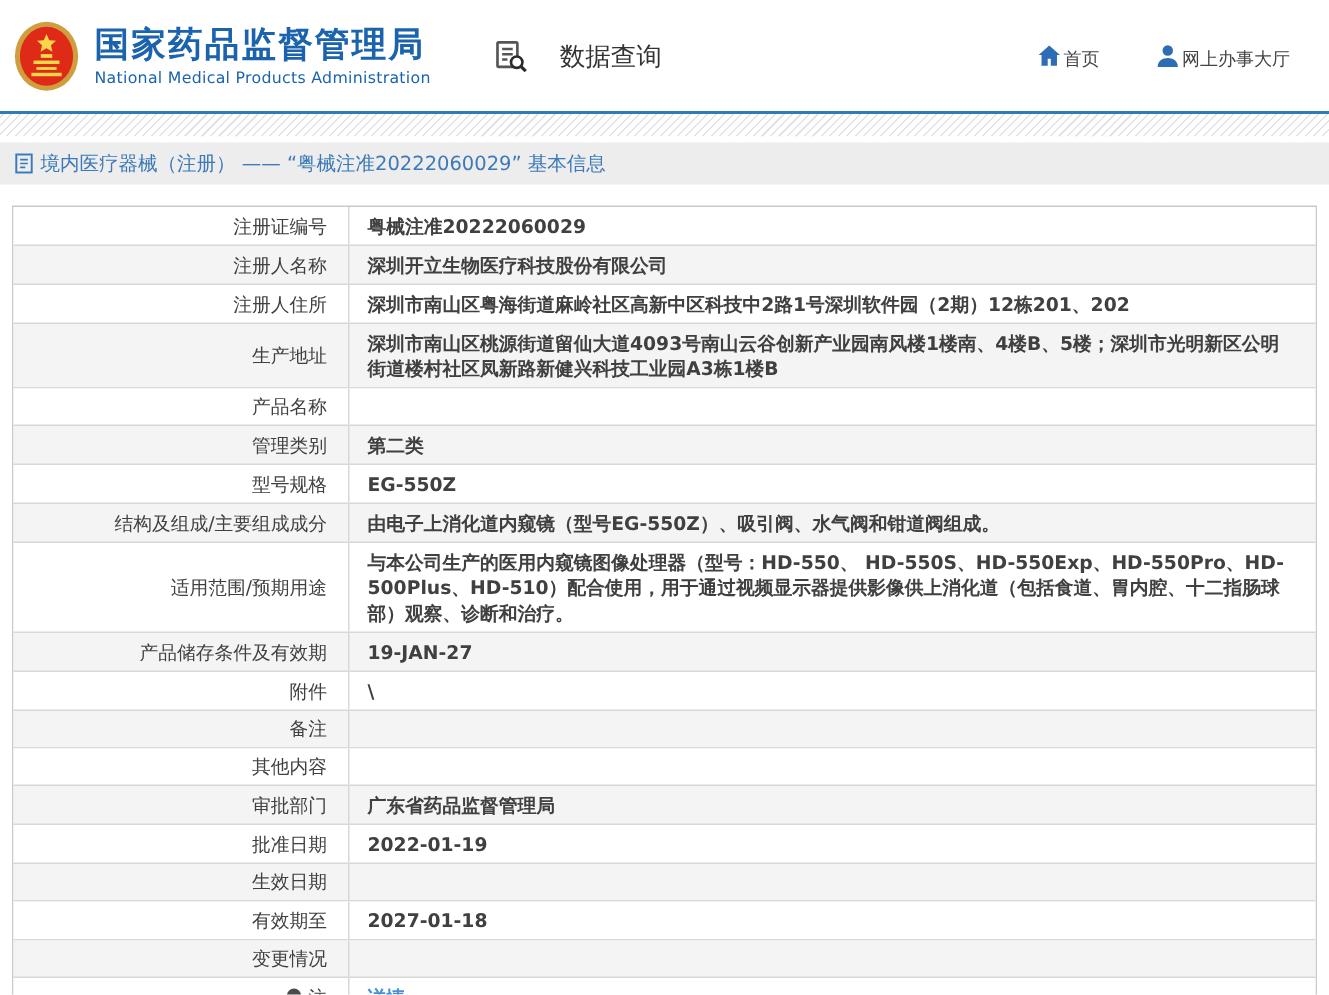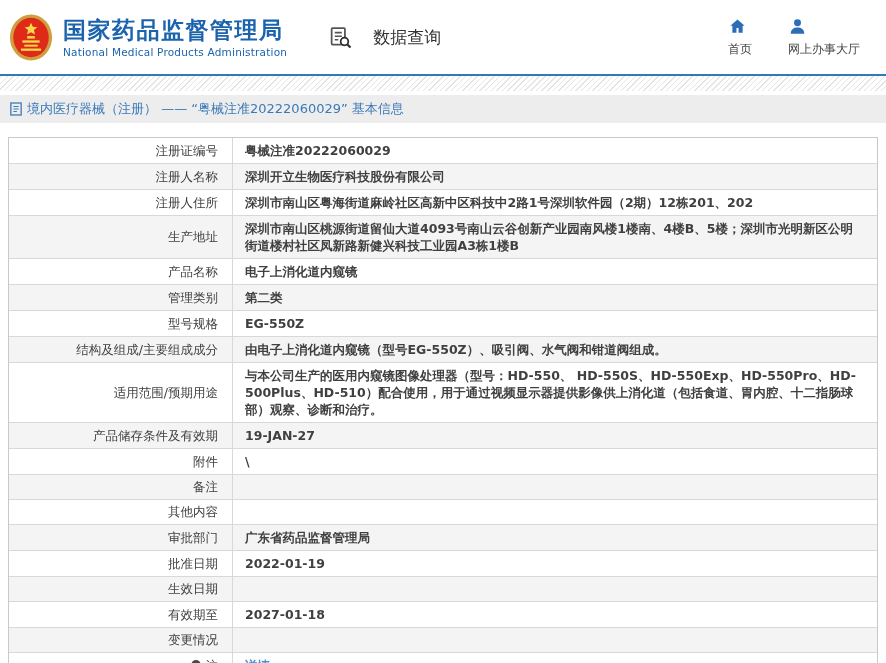--- a/index.html
+++ b/index.html
@@ -8,21 +8,21 @@
 
   
   .header { height:74px; display:flex; align-items:center; padding:0 26px 0 8px; background:#fff; }
   .logo-block { display:flex; align-items:center; }
   .emblem { width:46px; height:53px; flex:none; }
   .titles { margin-left:9px; }
   .title-zh { font-size:23px; font-weight:700; color:#1b64ad; letter-spacing:1.5px; line-height:26px; }
   .title-en { font-size:10.5px; color:#1b64ad; margin-top:3px; letter-spacing:0.2px; }
   .data-query { display:flex; align-items:center; gap:21px; margin-left:42px; font-size:17px; color:#333; }
   .nav { margin-left:auto; display:flex; gap:36px; }
-  .nav-item { display:flex; flex-direction:column; align-items:flex-start; font-size:12px; color:#444; cursor:pointer; }
+  .nav-item { display:flex; flex-direction:row; align-items:center; font-size:12px; color:#444; cursor:pointer; }
   .nav-item .ic { height:19px; display:flex; align-items:center; }
   .nav-item .lb { margin-top:5px; white-space:nowrap; }
 
   .blue-line { height:2px; background:#2c7cb5; }
   .hatch { height:15px; background:repeating-linear-gradient(-45deg,#ffffff 0 3px,#e4e4e4 3px 4px); }
   .hatch-gap { height:4px; background:#fff; }
 
   
   .breadcrumb { height:28px; background:#ededed; display:flex; align-items:center; gap:5px; padding:0 10px; font-size:13px; color:#3b79b8; }
 
@@ -133,23 +133,20 @@
           <span>生产地址</span>
         </div>
         <div class="tvalue">
           <span>深圳市南山区桃源街道留仙大道4093号南山云谷创新产业园南风楼1楼南、4楼B、5楼；深圳市光明新区公明街道楼村社区凤新路新健兴科技工业园A3栋1楼B</span>
         </div>
       </div>
       <div class="trow">
         <div class="tlabel">
           <span>产品名称</span>
         </div>
-        <div class="tvalue">
-          <span>电子上消化道内窥镜</span>
-        </div>
       </div>
       <div class="trow">
         <div class="tlabel">
           <span>管理类别</span>
         </div>
         <div class="tvalue">
           <span>第二类</span>
         </div>
       </div>
       <div class="trow">

